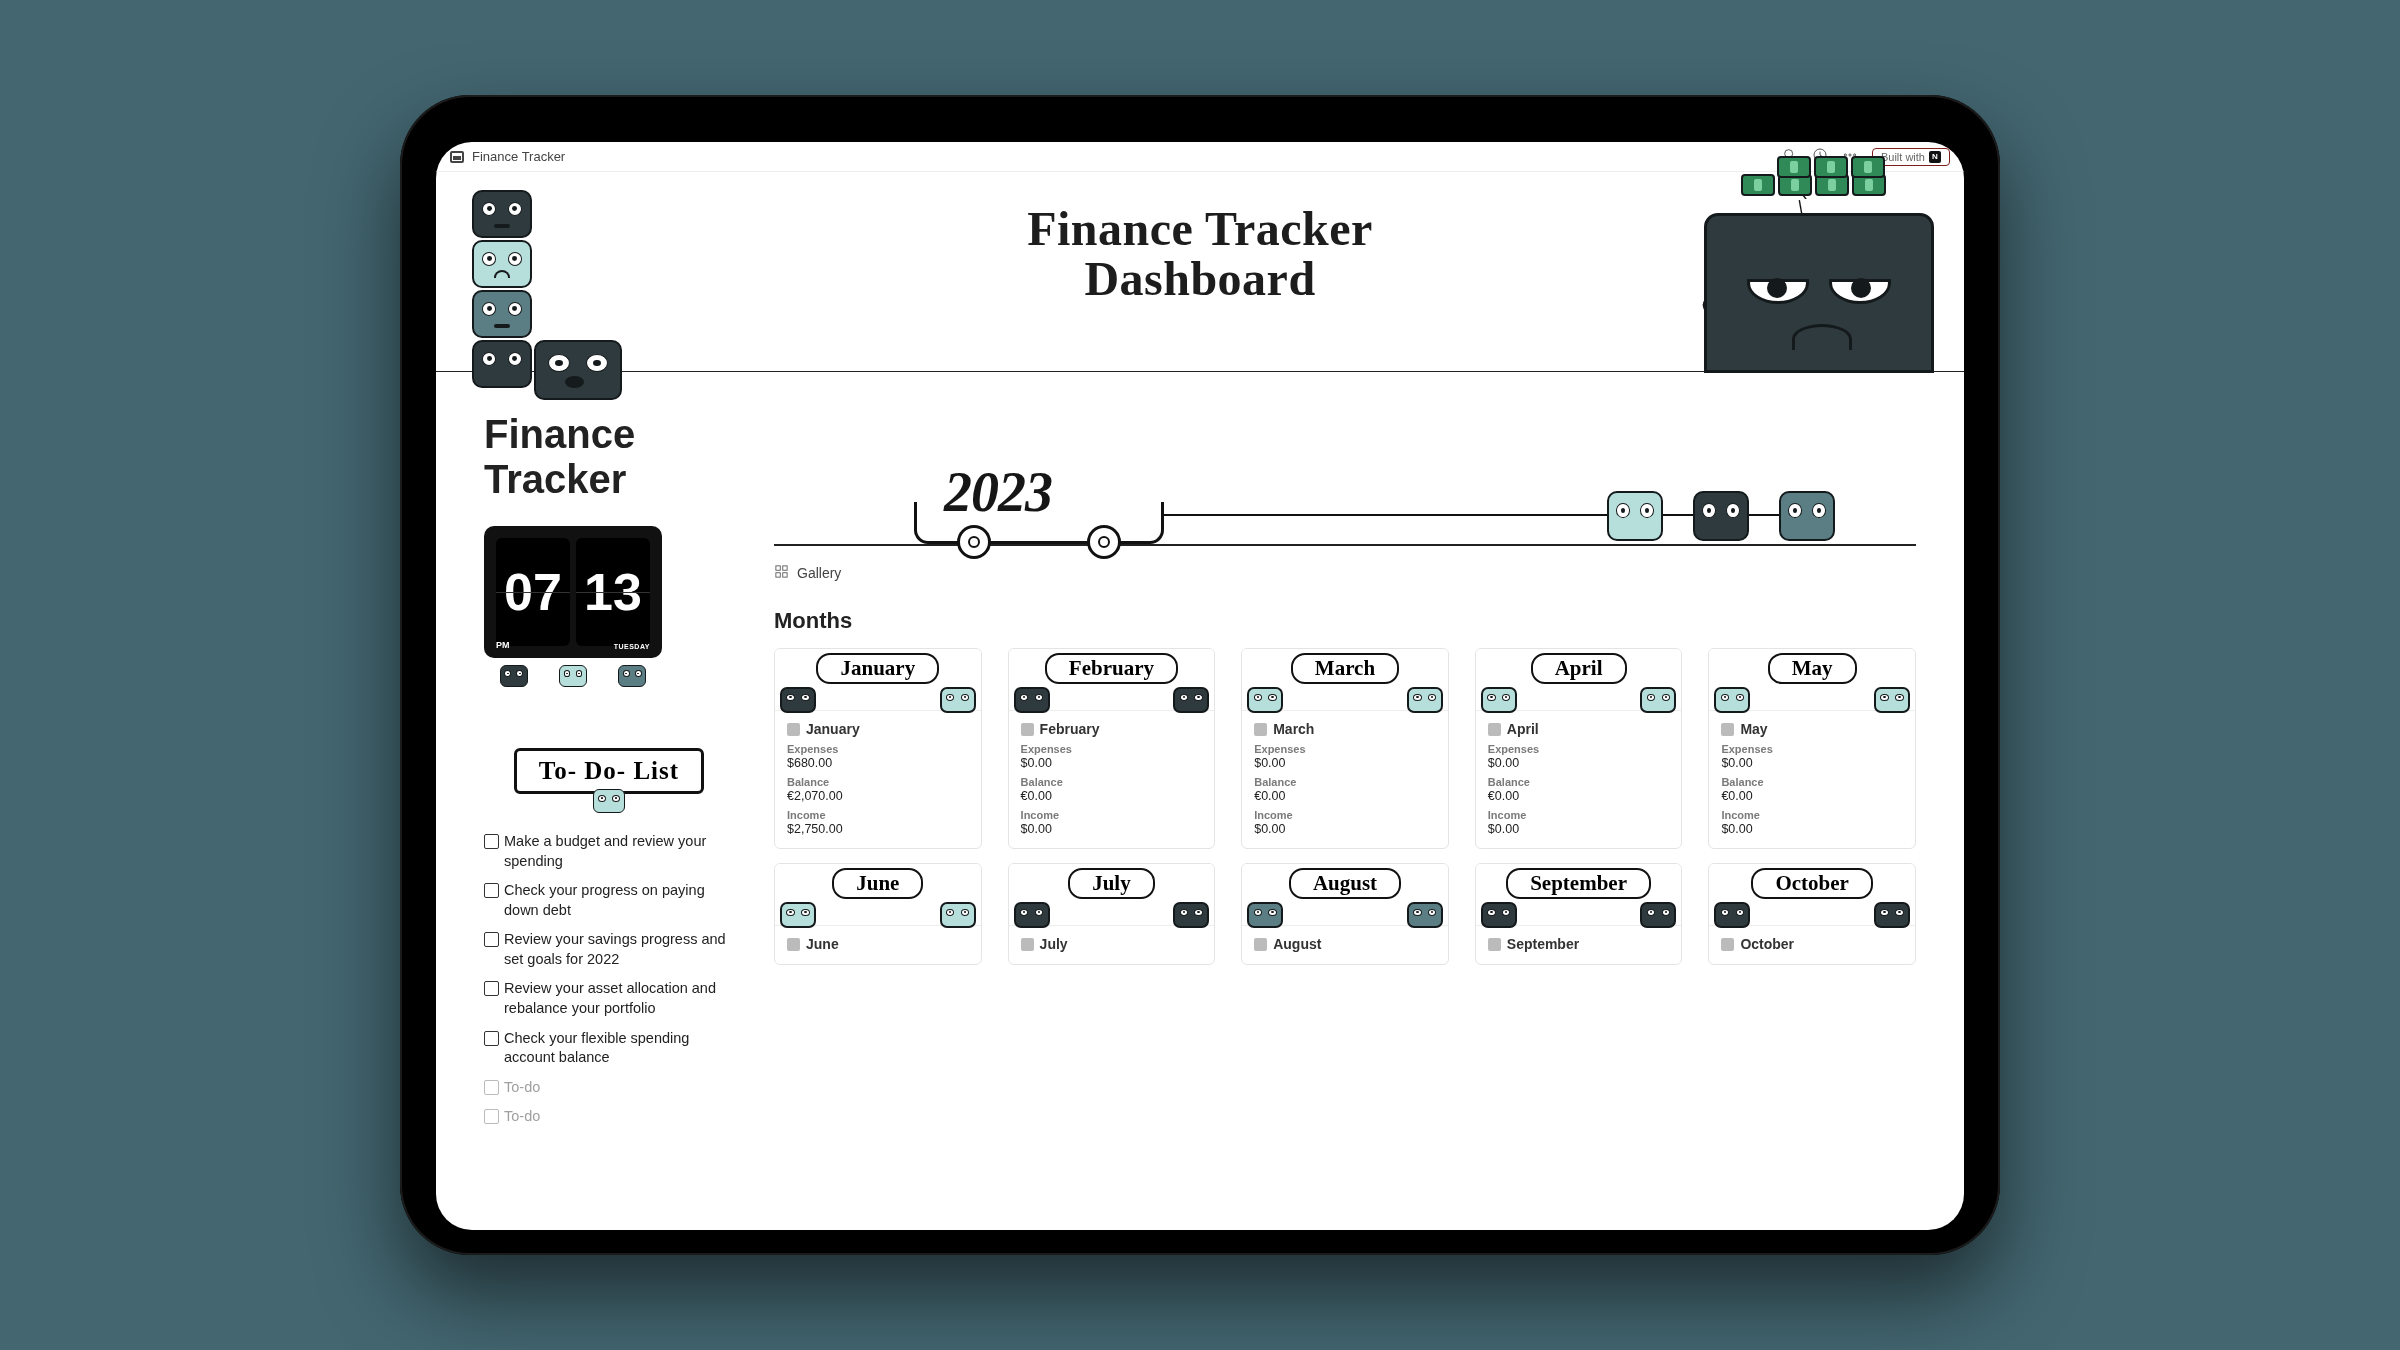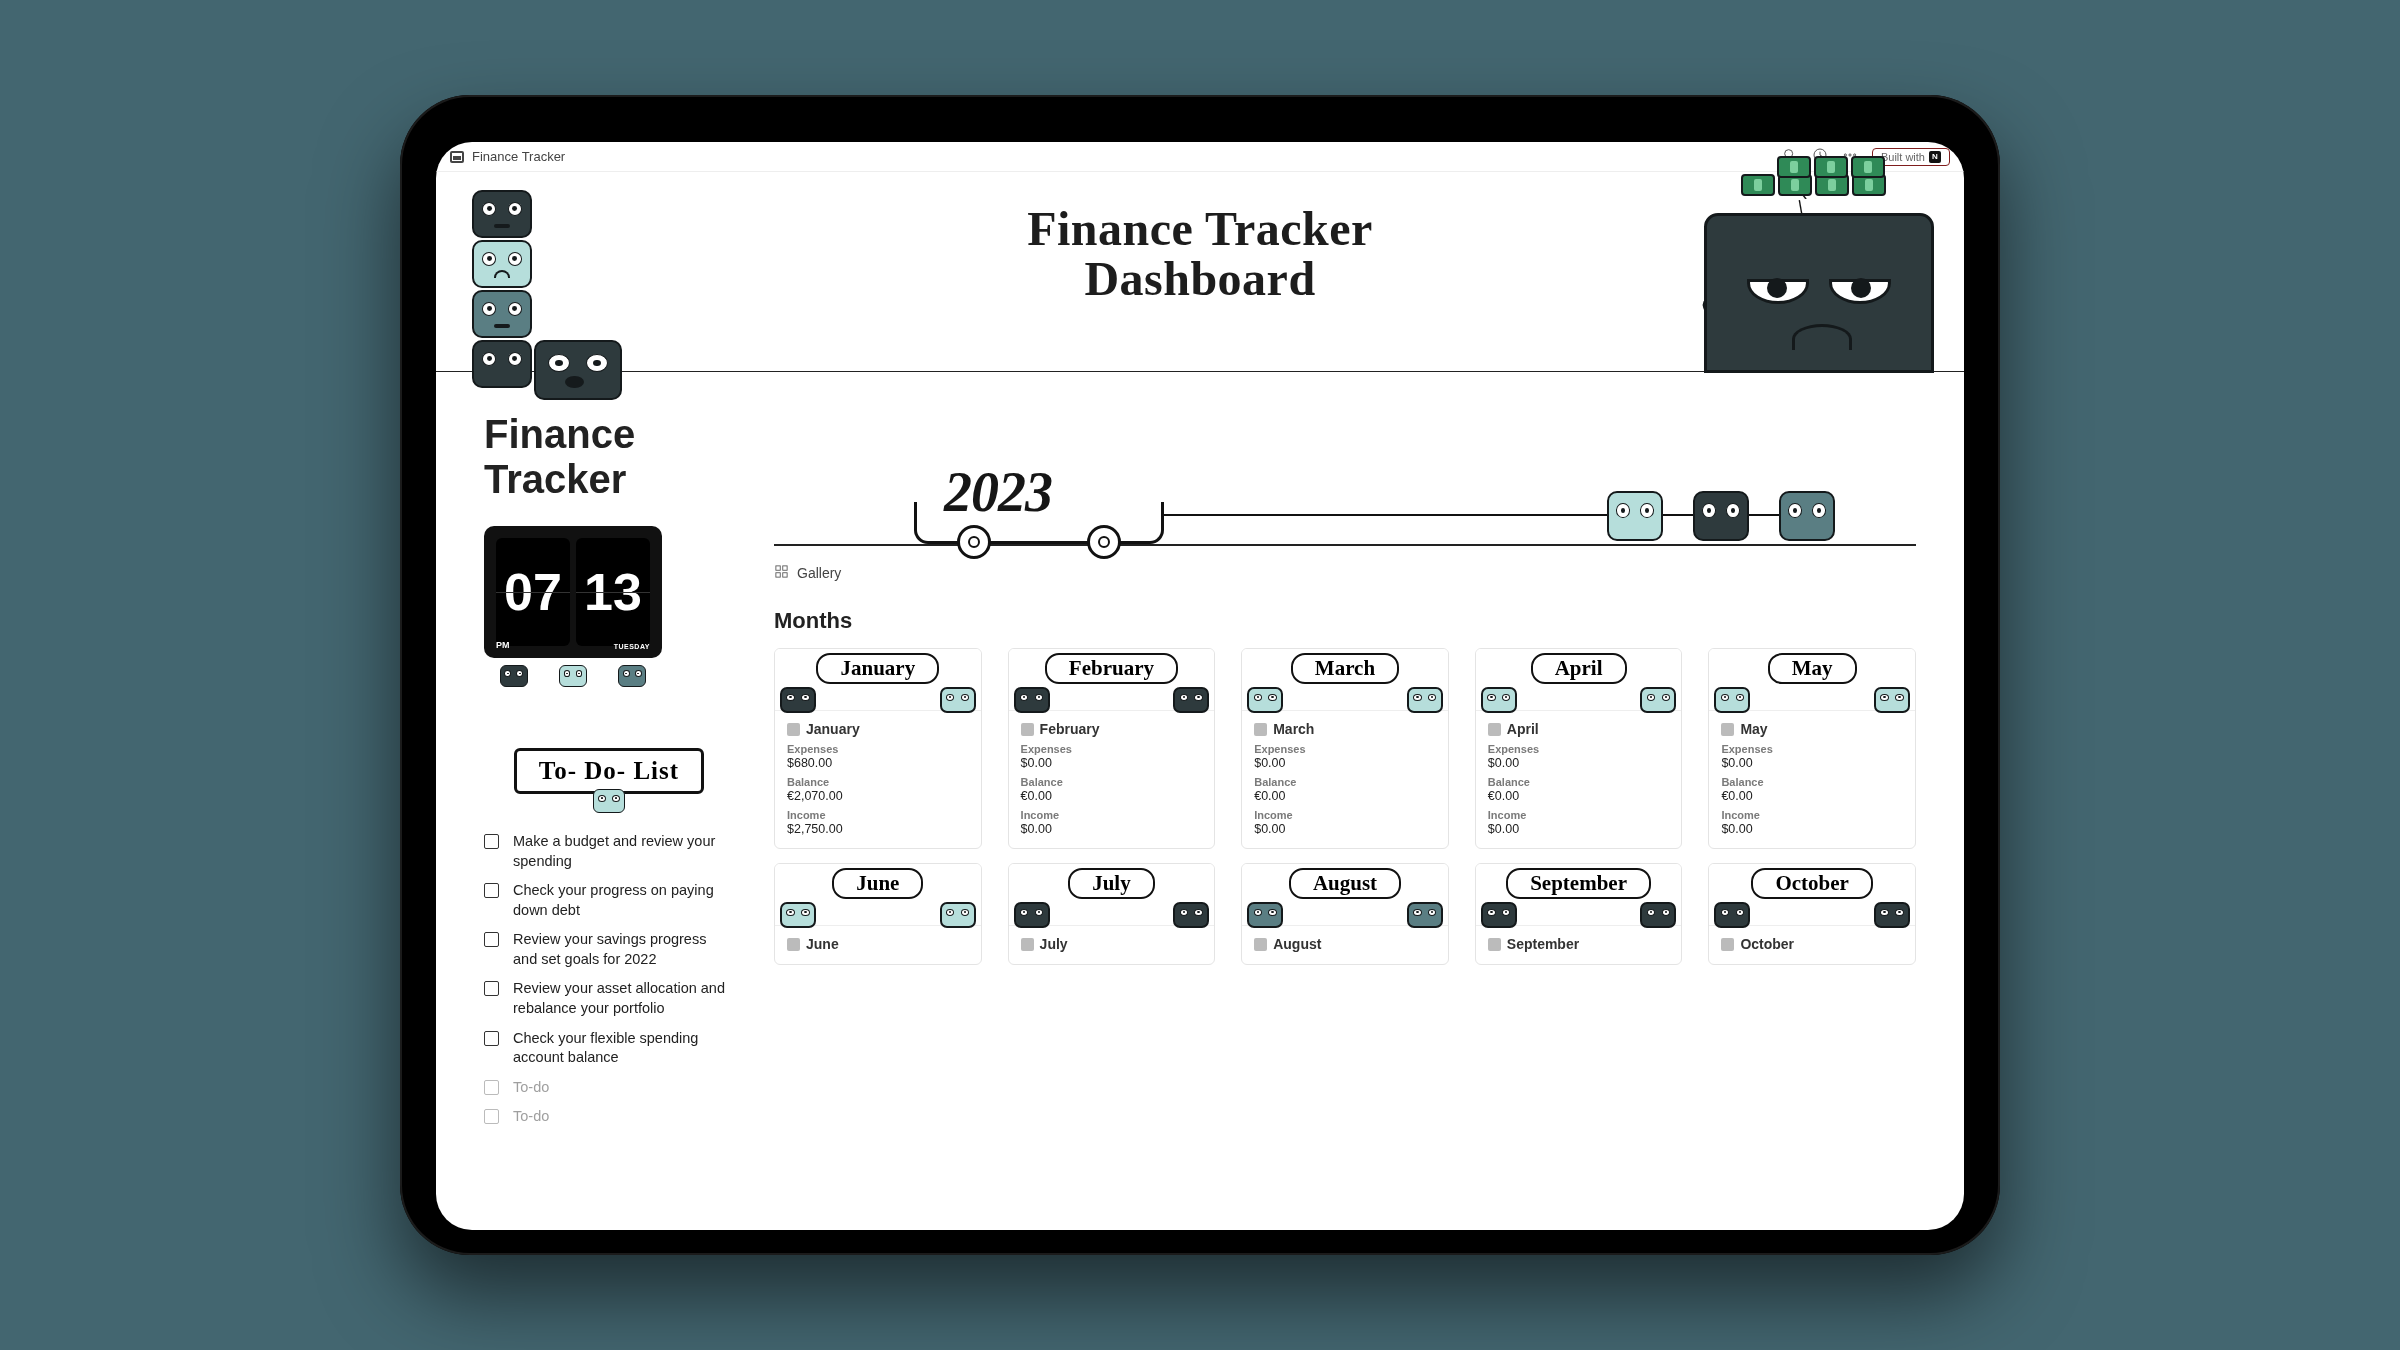--- a/index.html
+++ b/index.html
@@ -95,21 +95,21 @@
   .clk-deco{margin-top:6px;display:flex;justify-content:space-around;width:178px;}
   
   .todo-box{margin-top:60px;}
   .todo-title{
     display:inline-block;padding:6px 22px;border:3px solid #111;border-radius:6px;
     font-family:"Georgia",serif;font-weight:900;font-size:25px;letter-spacing:1px;
     position:relative;
   }
   .todo-eyes{display:flex;justify-content:center;margin-top:-6px;}
   .todo-list{margin-top:18px;font-size:14.5px;color:#222;line-height:1.35;}
-  .todo-item{display:flex;gap:14px;margin-bottom:10px;}
+  .todo-item{display:flex;gap:5px;margin-bottom:10px;}
   .todo-item.done{color:#9f9f9f;}
   .chk{width:15px;height:15px;border:1.5px solid #333;border-radius:2px;flex-shrink:0;margin-top:2px;background:#fff;}
   
   .yearbar{height:120px;position:relative;margin-top:14px;border-bottom:2px solid #222;}
   .cart{
     position:absolute;left:140px;bottom:0;width:250px;height:42px;border:3px solid #111;border-radius:0 0 14px 14px;border-top:none;
   }
   .wheel{position:absolute;width:34px;height:34px;border:3px solid #111;border-radius:50%;bottom:-18px;background:#fff;}
   .wheel::after{content:"";position:absolute;inset:8px;border:2px solid #111;border-radius:50%;}
   .w1{left:40px;}.w2{right:40px;}

